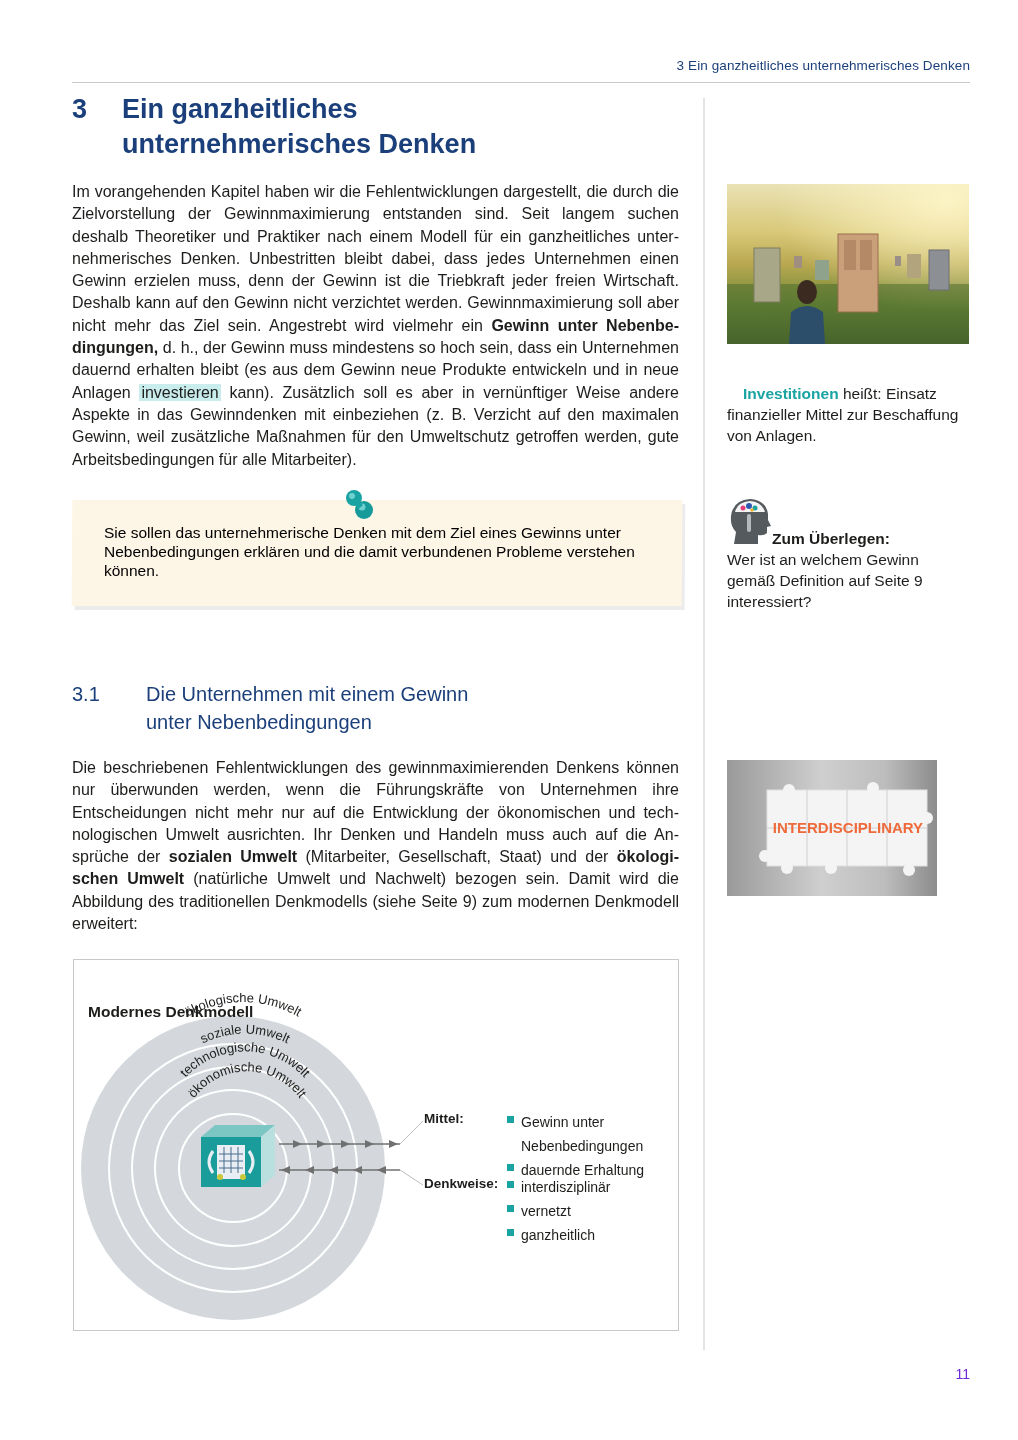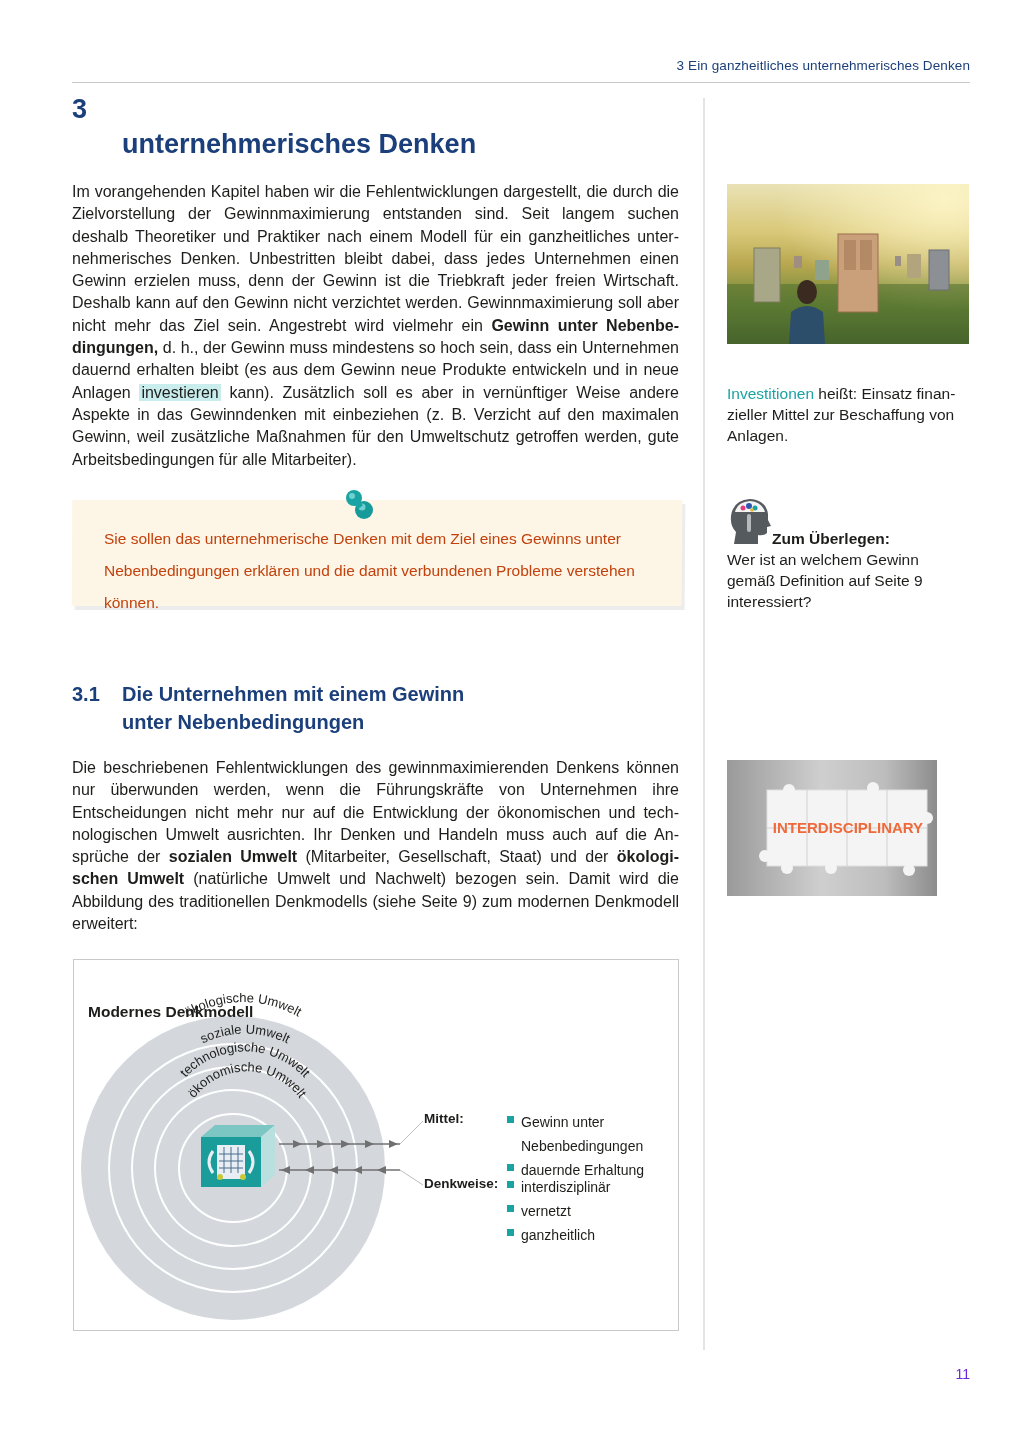--- a/index.html
+++ b/index.html
@@ -29,40 +29,40 @@
   .hl { background: #c9ecec; padding: 0 2px; }
 
   .goal-box {
     position: absolute; left: 72px; top: 500px; width: 610px; height: 106px;
     background: #fdf5e6;
     box-shadow: 3px 4px 0 #ececec;
     transform: skewX(-0.4deg);
   }
   .goal-text {
     position: absolute; left: 104px; top: 523px; width: 560px;
-    font-size: 15.5px; line-height: 32px; color: #c2410c;
+    font-size: 15.5px; line-height: 19px; color: #000000;
   }
   .pin { position: absolute; left: 342px; top: 488px; width: 36px; height: 34px; }
 
   .section-title {
     position: absolute; left: 72px; top: 680px; width: 560px;
-    color: #1b3f7a; font-weight: bold; font-size: 20px; line-height: 28px; display: flex;
+    color: #1b3f7a; font-weight: normal; font-size: 20px; line-height: 28px; display: flex; gap: 24px;
   }
   .section-title .num { width: 50px; flex: none; }
 
   
   .photo1 {
     position: absolute; left: 727px; top: 184px; width: 242px; height: 160px; overflow: hidden;
     background: linear-gradient(180deg, #e9e2b5 0%, #d9c878 30%, #b9a850 50%, #6f8a3a 75%, #3e5a2a 100%);
   }
   .sidebar-def {
     position: absolute; left: 727px; top: 383px; width: 250px;
     font-size: 15.5px; line-height: 21px; color: #1d1d1b;
   }
-  .teal { color: #1aa3a3; font-weight: normal; }
+  .teal { color: #1aa3a3; font-weight: bold; margin-left: 16px; }
 
   .think-icon { position: absolute; left: 728px; top: 496px; width: 44px; height: 48px; }
   .think-title { position: absolute; left: 772px; top: 530px; font-size: 15.5px; font-weight: bold; color: #1d1d1b; }
   .think-text { position: absolute; left: 727px; top: 549px; width: 240px; font-size: 15.5px; line-height: 21px; color: #1d1d1b; }
 
   .photo2 {
     position: absolute; left: 727px; top: 760px; width: 210px; height: 136px; overflow: hidden;
     background: linear-gradient(90deg, #9a9a9a 0%, #cfcfcf 45%, #bdbdbd 75%, #8c8c8c 100%);
   }
 
@@ -88,21 +88,21 @@
 </head>
 <body>
 
 <div class="running-header">3  Ein ganzheitliches unternehmerisches Denken</div>
 <div class="header-rule"></div>
 <div class="col-divider"></div>
 
 <h1 class="chapter-title">
   <span class="num">3</span>
   <span>
-    <br>
+    <span>Ein ganzheitliches</span><br>
     <span>unternehmerisches Denken</span>
   </span>
 </h1>
 
 <p class="body-text" style="top:181px;"><span>Im vorangehenden Kapitel haben wir die Fehlentwicklungen dargestellt, die durch die Zielvorstellung der Gewinnmaximierung entstanden sind. Seit langem suchen deshalb Theoretiker und Praktiker nach einem Modell für ein ganzheitliches unter­nehmerisches Denken. Unbestritten bleibt dabei, dass jedes Unternehmen einen Gewinn erzielen muss, denn der Gewinn ist die Triebkraft jeder freien Wirtschaft. Deshalb kann auf den Gewinn nicht verzichtet werden. Gewinnmaximierung soll aber nicht mehr das Ziel sein. Angestrebt wird vielmehr ein </span><b>Gewinn unter Nebenbe­dingungen,</b><span> d. h., der Gewinn muss mindestens so hoch sein, dass ein Unterneh­men dauernd erhalten bleibt (es aus dem Gewinn neue Produkte entwickeln und in neue Anlagen </span><span class="hl">investieren</span><span> kann). Zusätzlich soll es aber in vernünftiger Weise an­dere Aspekte in das Gewinndenken mit einbeziehen (z. B. Verzicht auf den maxima­len Gewinn, weil zusätzliche Maßnahmen für den Umweltschutz getroffen werden, gute Arbeitsbedingungen für alle Mitarbeiter).</span></p>
 
 <div class="goal-box"></div>
 <svg class="pin" viewBox="0 0 36 34">
   <circle cx="12" cy="10" r="8" fill="#1aa3a3"></circle>
   <circle cx="10" cy="8" r="3" fill="#6fd0cf"></circle>

